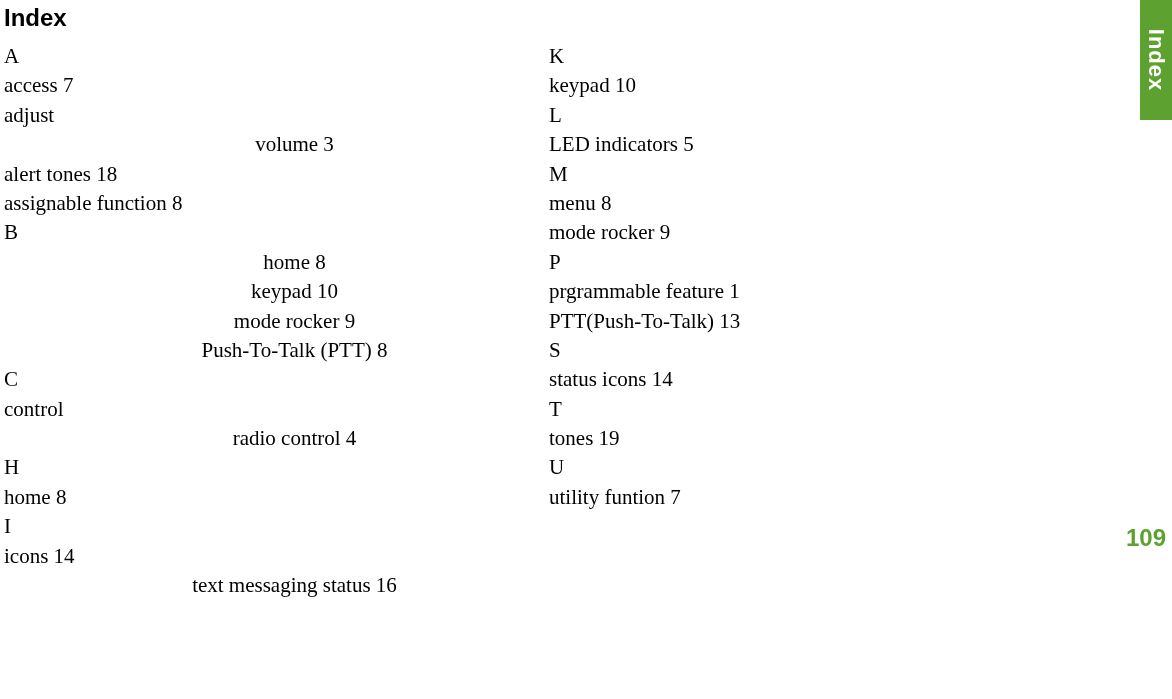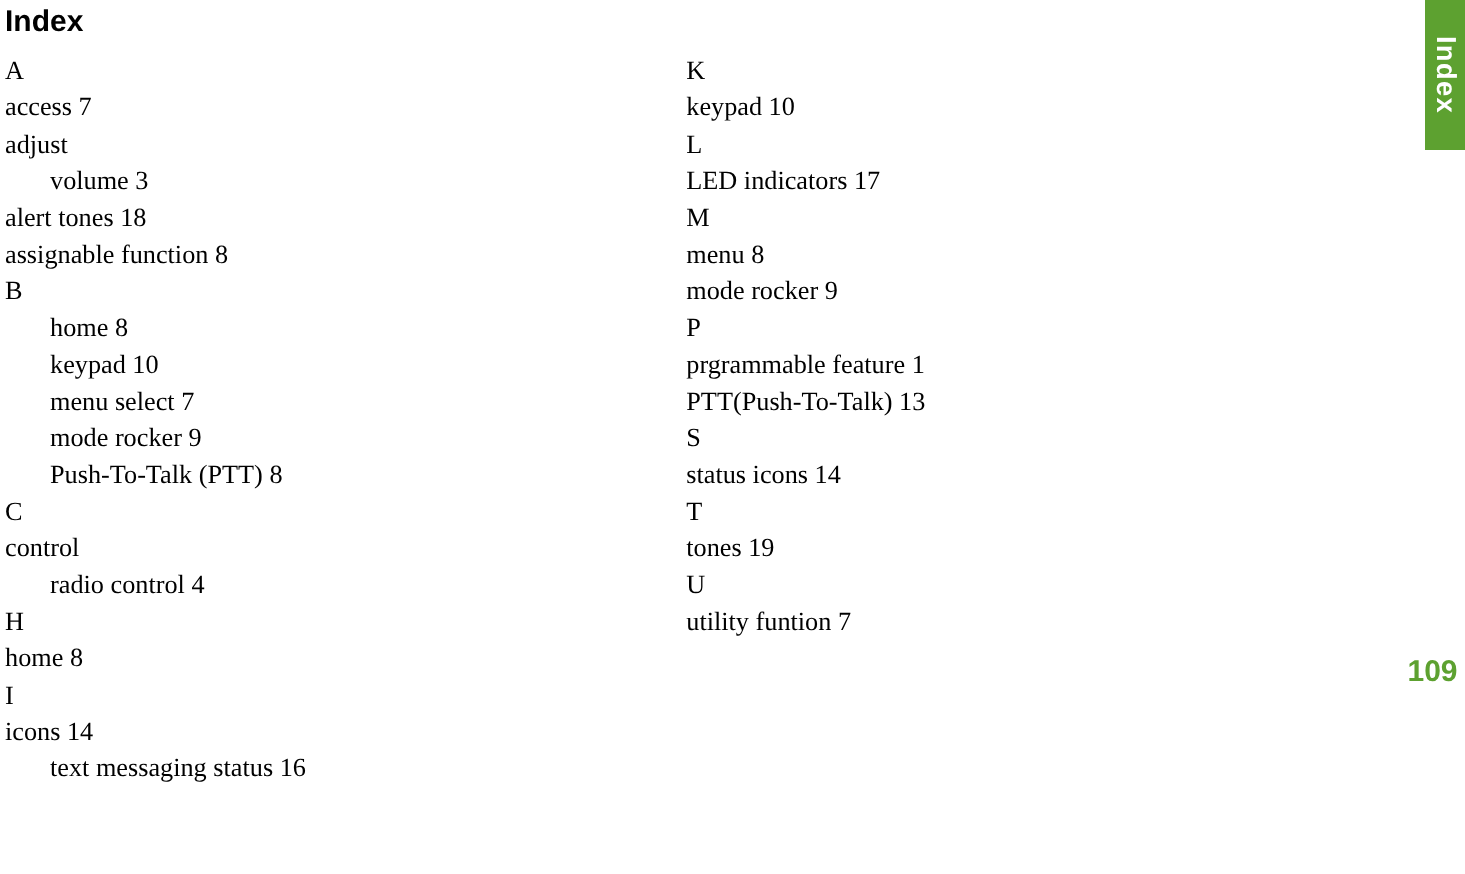--- a/index.html
+++ b/index.html
@@ -32,21 +32,21 @@
     flex-direction: row;
     width: 1060px;
   }
   .col {
     flex: 1;
     line-height: 1.4;
   }
   .col.left { width: 545px; flex: none; }
   .col.right { width: 500px; flex: none; }
   .entry { }
-  .sub { padding-left: 36px; }
+  .sub { padding-left: 36px; text-align: center; }
   .side-tab {
     position: absolute;
     right: 0;
     top: 0;
     width: 32px;
     height: 120px;
     background: #5da130;
     display: flex;
     align-items: center;
     justify-content: center;
@@ -82,37 +82,36 @@
     <div class="col left" id="col-left">
         <div class="entry">A</div>
         <div class="entry">access 7</div>
         <div class="entry">adjust</div>
         <div class="entry sub">volume 3</div>
         <div class="entry">alert tones 18</div>
         <div class="entry">assignable function 8</div>
         <div class="entry">B</div>
         <div class="entry sub">home 8</div>
         <div class="entry sub">keypad 10</div>
-        <div class="entry sub">menu select 7</div>
         <div class="entry sub">mode rocker 9</div>
         <div class="entry sub">Push-To-Talk (PTT) 8</div>
         <div class="entry">C</div>
         <div class="entry">control</div>
         <div class="entry sub">radio control 4</div>
         <div class="entry">H</div>
         <div class="entry">home 8</div>
         <div class="entry">I</div>
         <div class="entry">icons 14</div>
         <div class="entry sub">text messaging status 16</div>
       </div>
     <div class="col right" id="col-right">
         <div class="entry">K</div>
         <div class="entry">keypad 10</div>
         <div class="entry">L</div>
-        <div class="entry">LED indicators 17</div>
+        <div class="entry">LED indicators 5</div>
         <div class="entry">M</div>
         <div class="entry">menu 8</div>
         <div class="entry">mode rocker 9</div>
         <div class="entry">P</div>
         <div class="entry">prgrammable feature 1</div>
         <div class="entry">PTT(Push-To-Talk) 13</div>
         <div class="entry">S</div>
         <div class="entry">status icons 14</div>
         <div class="entry">T</div>
         <div class="entry">tones 19</div>

